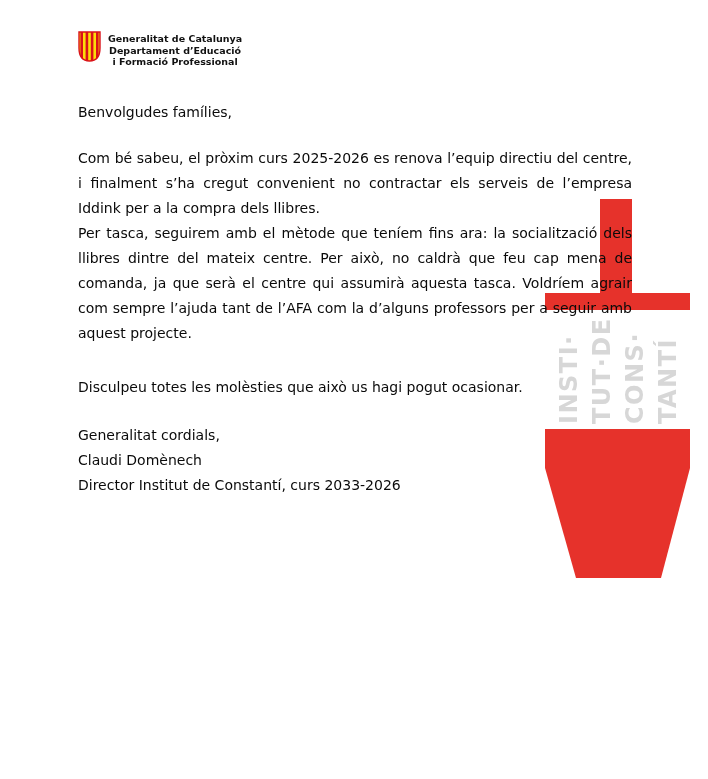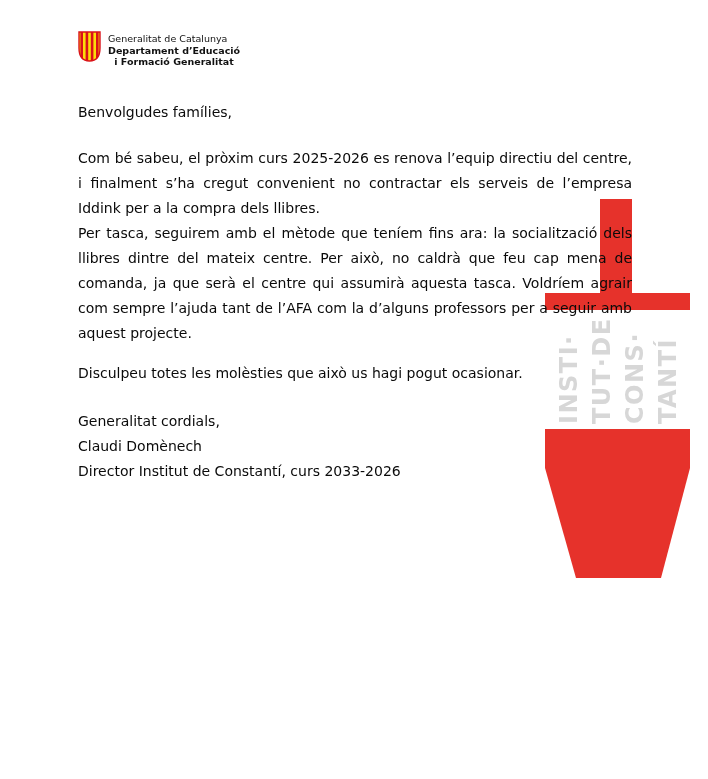--- a/index.html
+++ b/index.html
@@ -36,34 +36,34 @@
     width: 23px; height: 31px;
     margin-right: 7px;
     flex: 0 0 auto;
   }
   .org-block {
     padding-top: 2px;
     font-size: 9.5px;
     line-height: 11.5px;
     color: #111111;
   }
-  .org-line1 { font-weight: normal; }
+  .org-line1 { font-weight: bold; }
   .org-line2, .org-line3 { font-weight: bold; text-align: center; }
   .letter {
     position: absolute;
     left: 78px; top: 100px;
     width: 554px;
     z-index: 1;
     font-size: 14px;
     line-height: 25px;
     color: #0a0a0a;
   }
   .salutation { margin-bottom: 21px; }
   .para { text-align: justify; }
-  .p3 { margin-top: 15px; }
+  .p3 { margin-top: 29px; }
   .closing { margin-top: 23px; }
   .signature { }
   b { font-weight: normal; }
 </style>
 </head>
 <body>
 
 <div class="page">
 
   <svg class="watermark" viewBox="0 0 708 779" xmlns="http://www.w3.org/2000/svg" aria-hidden="true">
@@ -88,21 +88,21 @@
         <rect x="2.4" y="0" width="2.6" height="31" fill="#da121a"></rect>
         <rect x="7.6" y="0" width="2.6" height="31" fill="#da121a"></rect>
         <rect x="12.8" y="0" width="2.6" height="31" fill="#da121a"></rect>
         <rect x="18.0" y="0" width="2.6" height="31" fill="#da121a"></rect>
       </g>
       <path d="M1,1 H22 V17 Q22,30 11.5,30 Q1,30 1,17 Z" fill="none" stroke-width="1.4" stroke="#da121a"></path>
     </svg>
     <div class="org-block">
       <div class="org-line1">Generalitat de Catalunya</div>
       <div class="org-line2">Departament d’Educació</div>
-      <div class="org-line3">i Formació Generalitat</div>
+      <div class="org-line3">i Formació Professional</div>
     </div>
   </div>
 
   <div class="letter">
     <div class="salutation">Benvolgudes famílies,</div>
 
     <p class="para"><span>Com bé sabeu, el pròxim curs 2025-2026 es renova l’equip directiu del centre, i finalment s’ha cregut convenient no contractar els serveis de l’empresa Iddink per a la compra dels llibres.</span></p>
 
     <p class="para"><span>Per tasca, </span><b>seguirem amb el mètode que teníem fins ara</b><span>: la socialització dels llibres dintre del mateix centre. Per això, </span><b>no caldrà que feu cap mena de comanda</b><span>, ja que serà el centre qui assumirà aquesta tasca. Voldríem agrair com sempre l’ajuda tant de l’AFA com la d’alguns professors per a seguir amb aquest projecte.</span></p>
 

